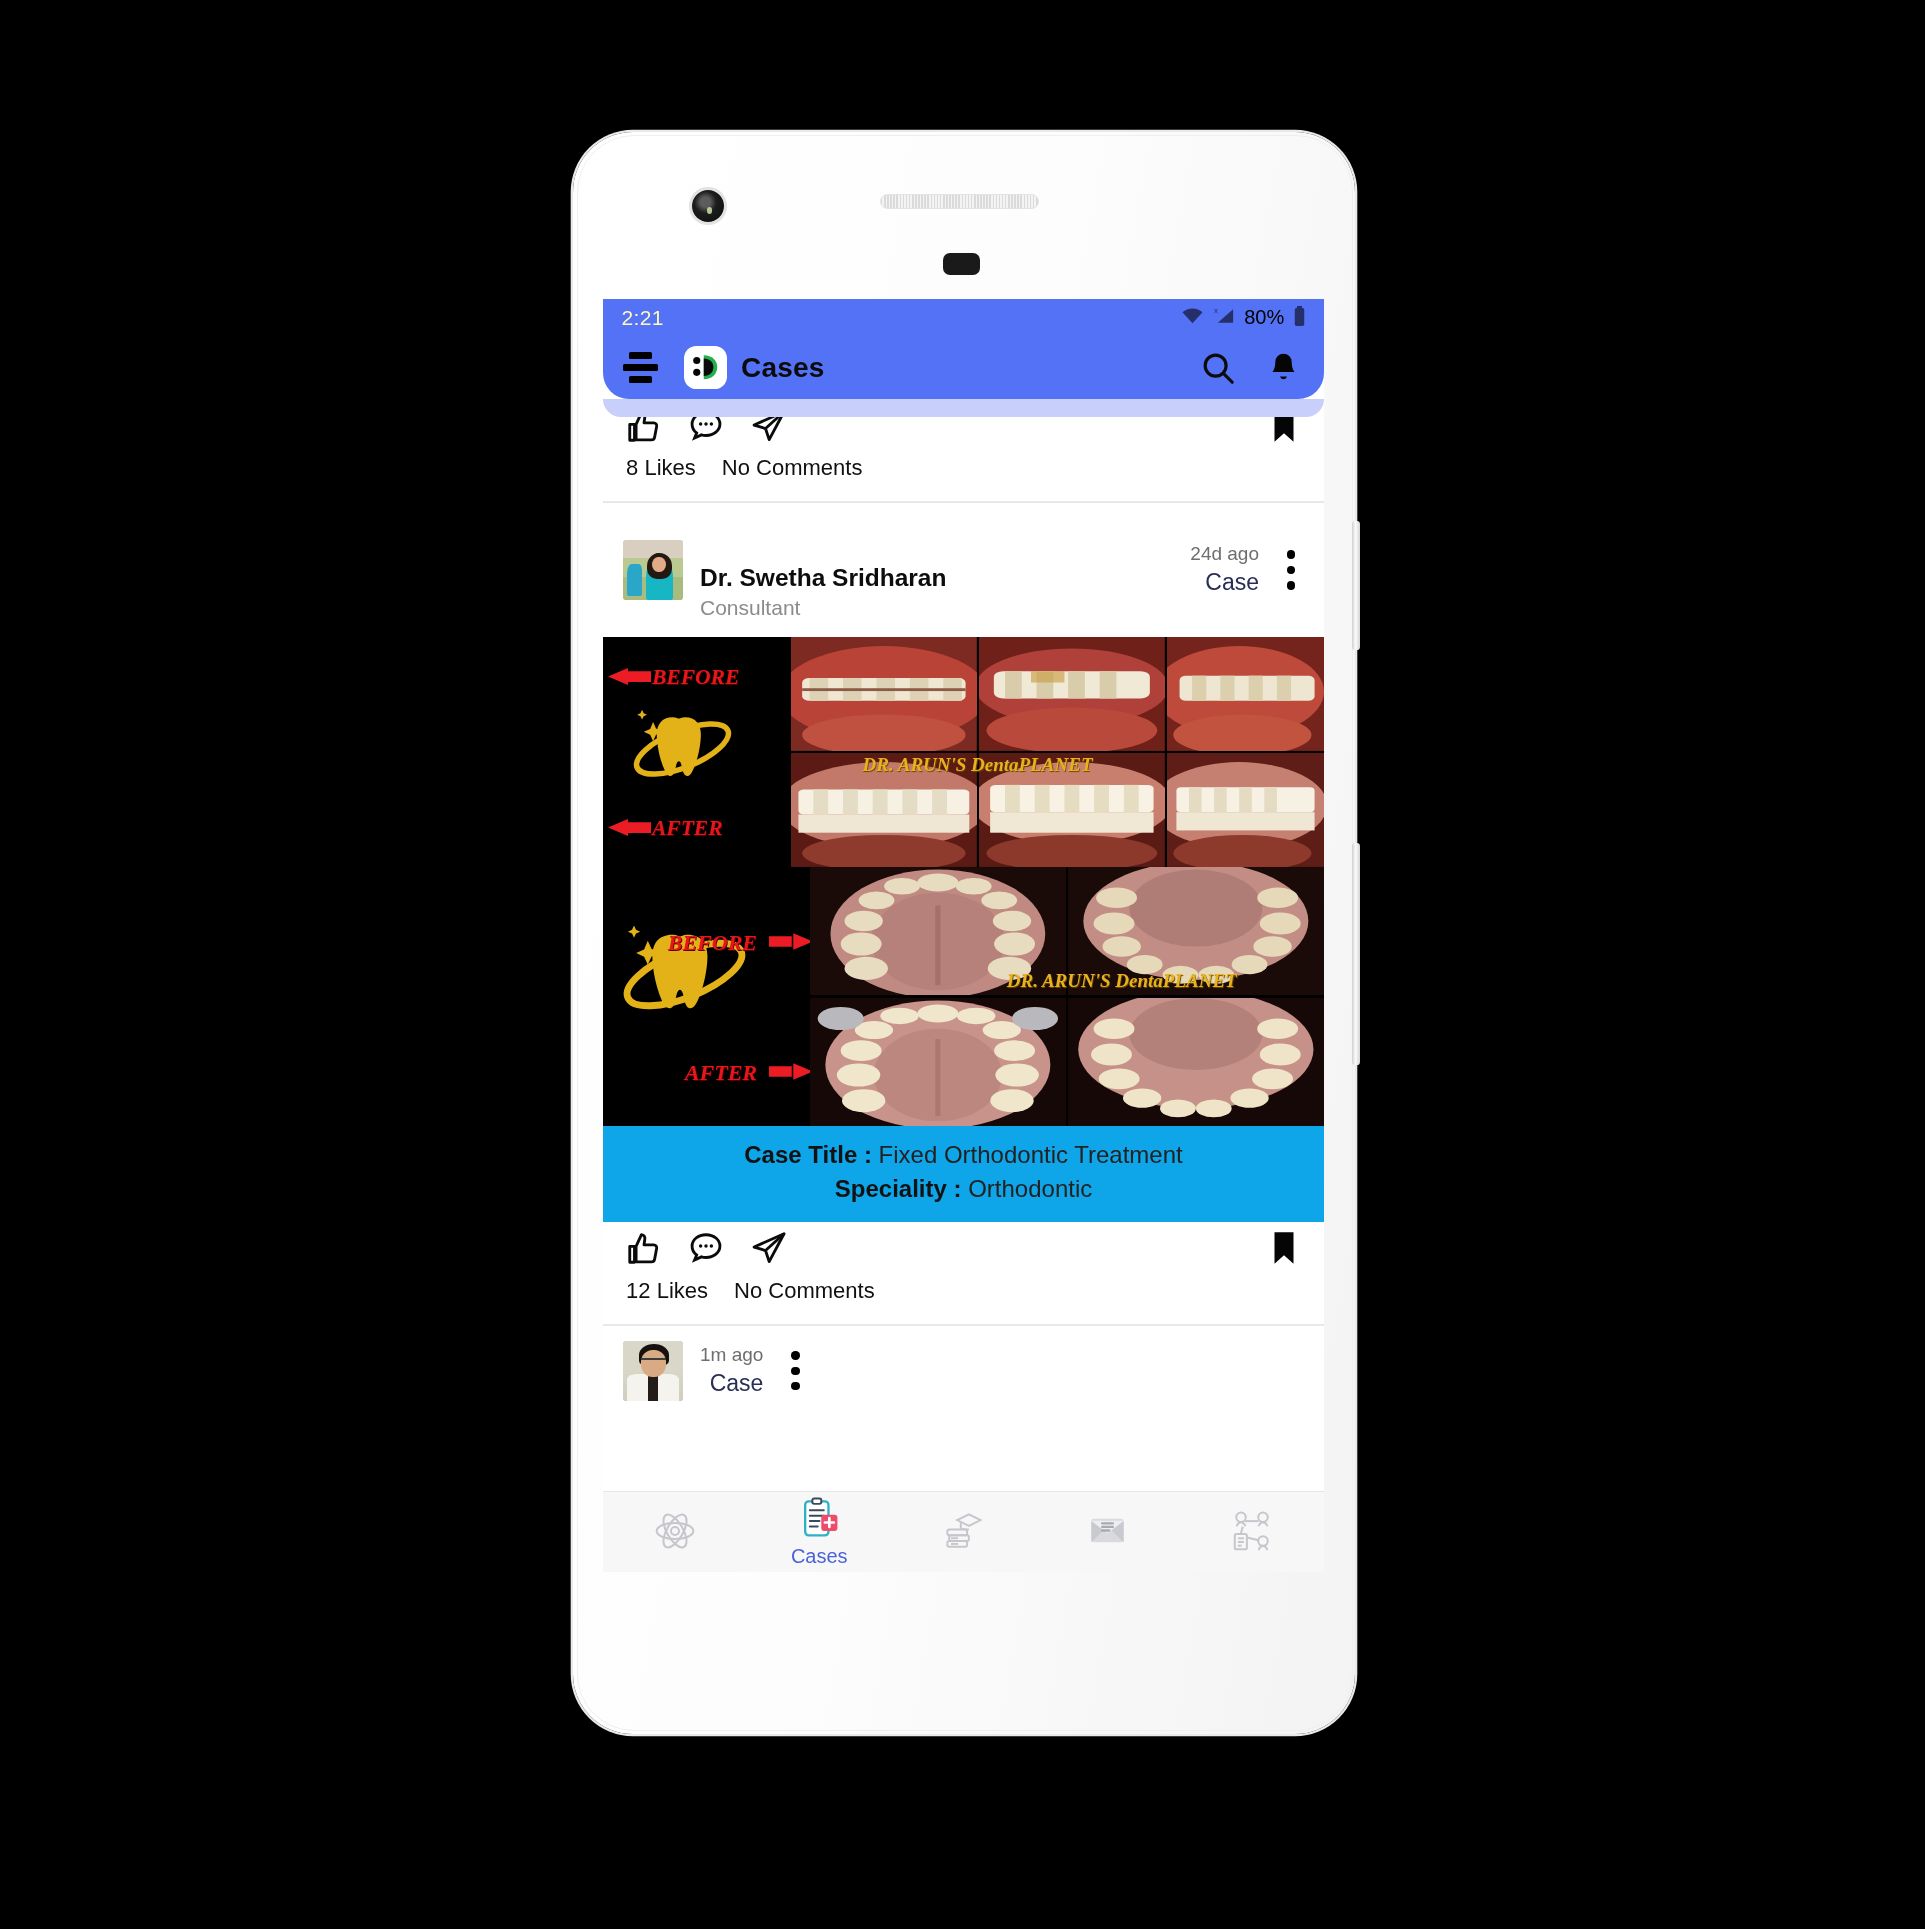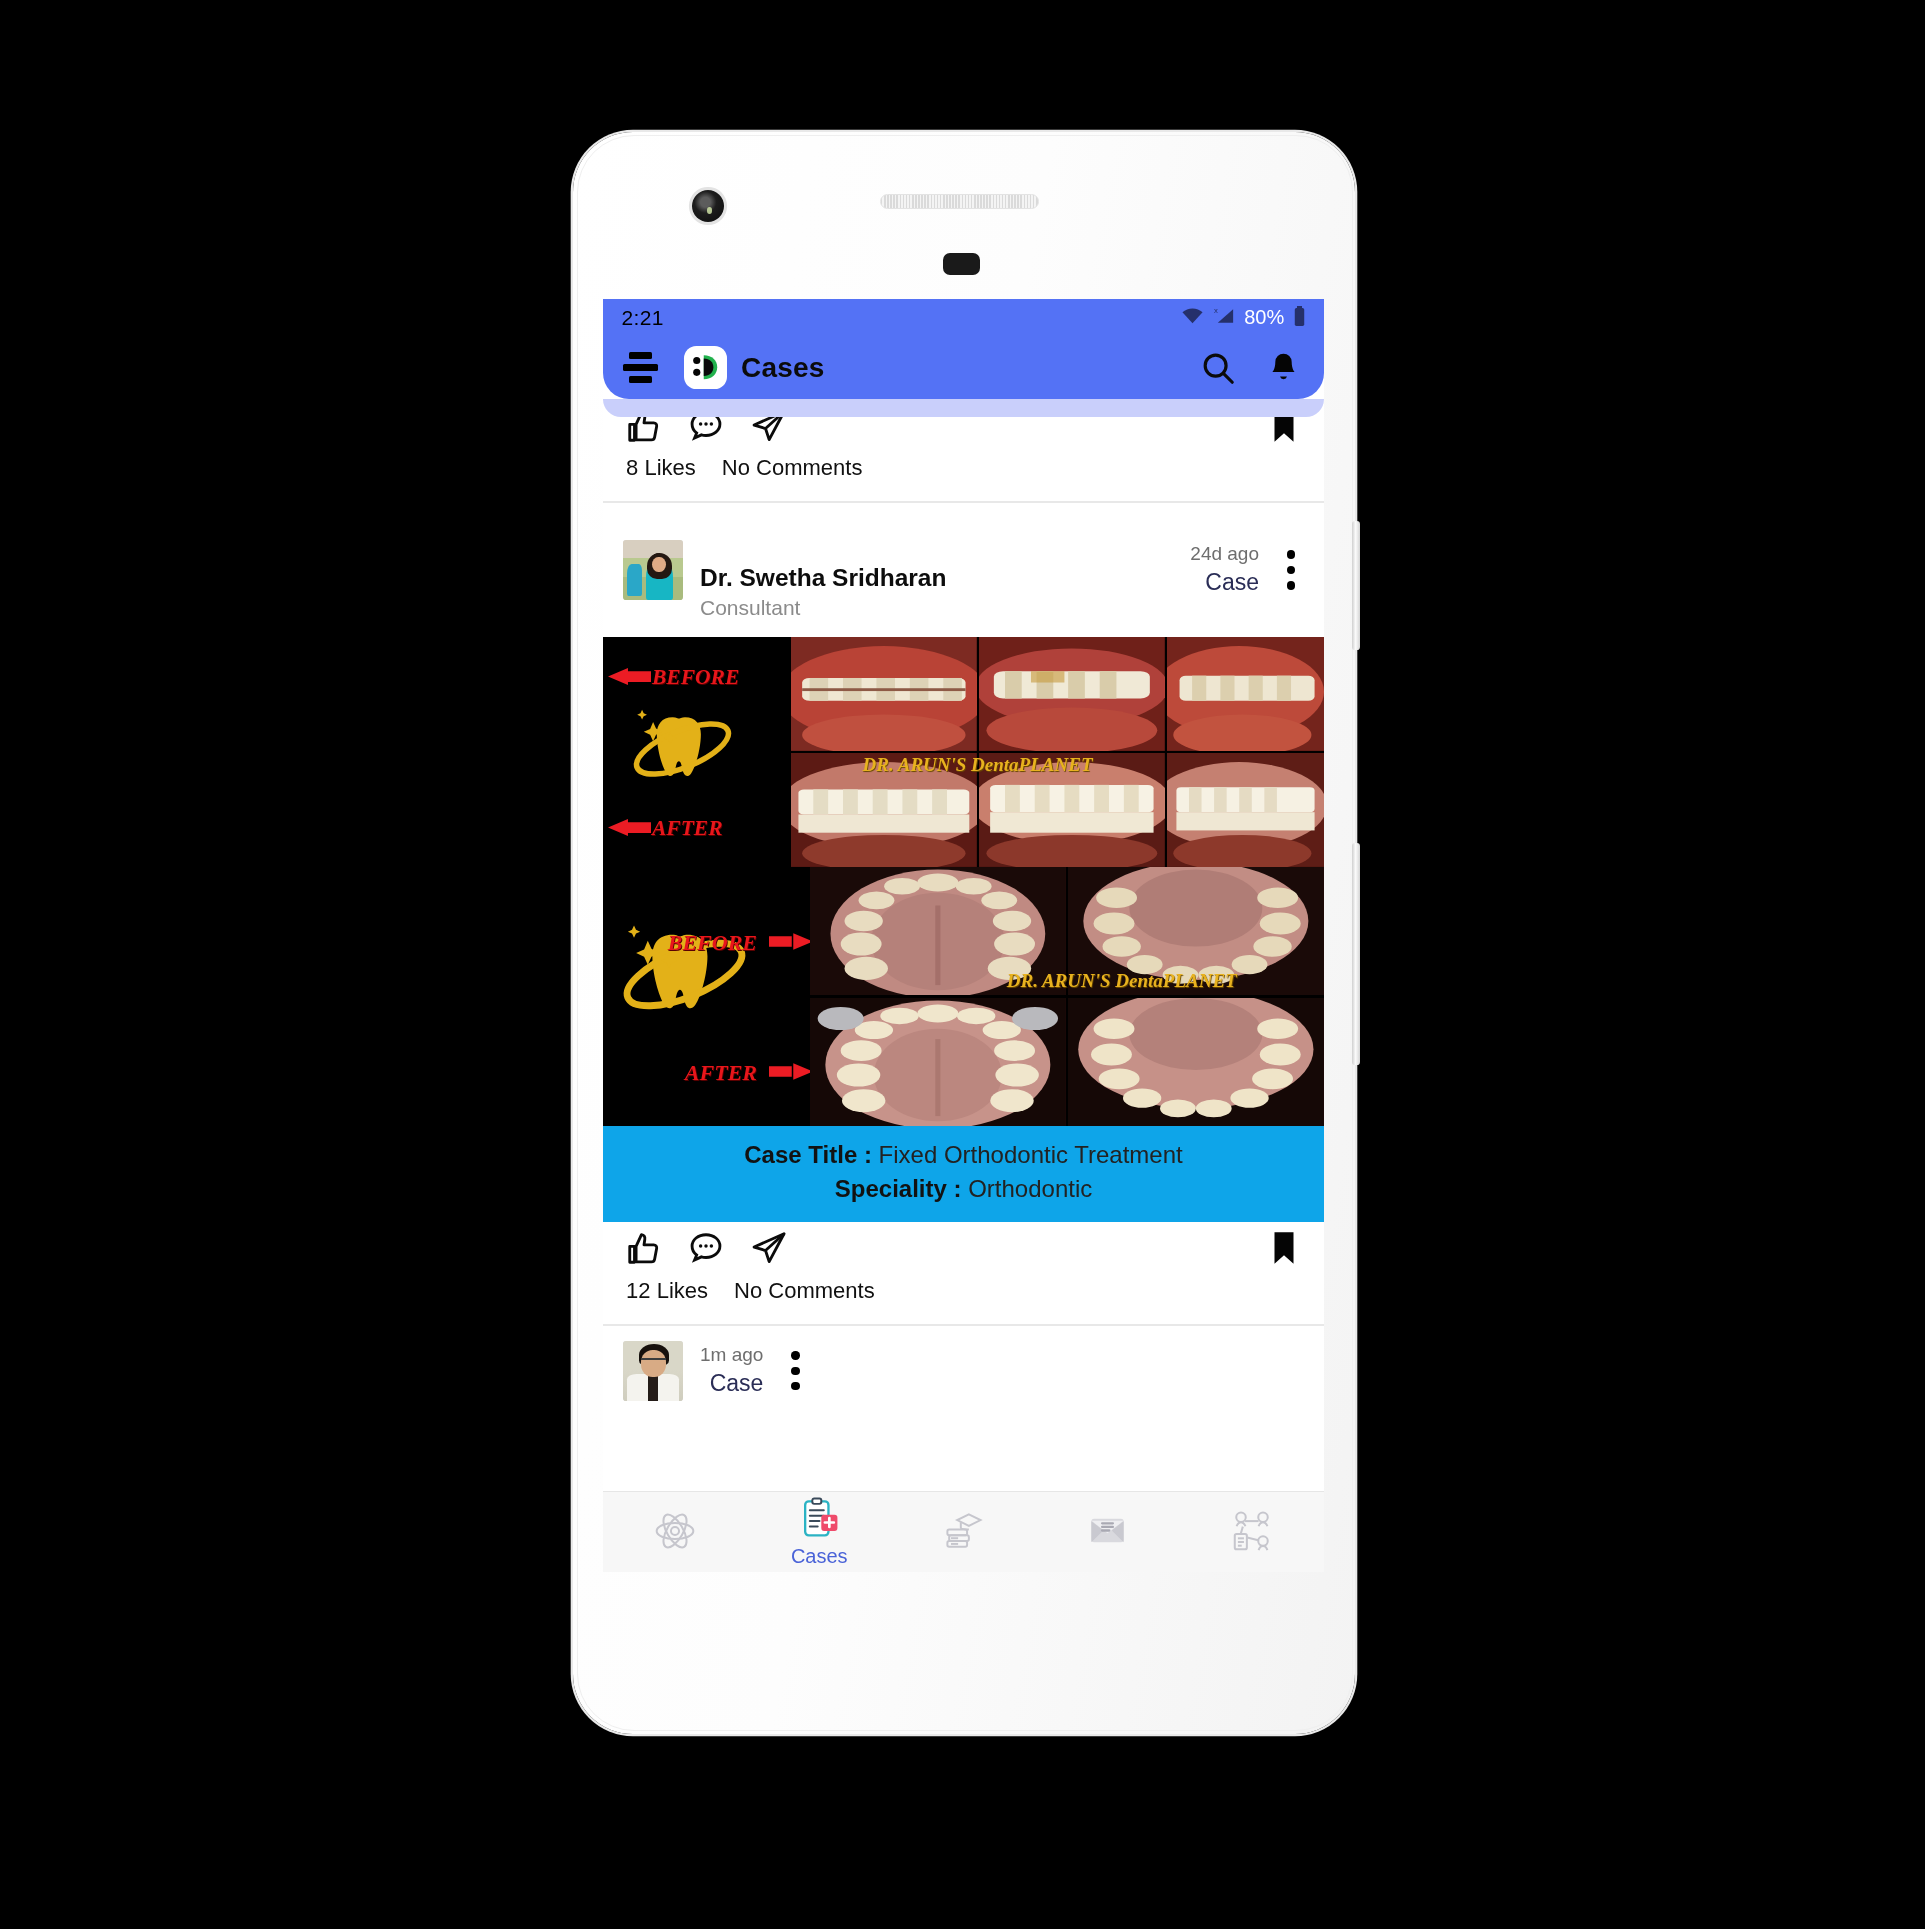--- a/index.html
+++ b/index.html
@@ -61,23 +61,23 @@
     background: #ffffff;
     overflow: hidden;
   }
 
   
   #statusbar {
     position: relative; height: 37px; background: #5472f5;
     display: flex; align-items: center; justify-content: space-between;
     padding: 0 18.4px; color: #1f2a66;
   }
-  #statusbar .clock { font-size: 21px; letter-spacing: 0.4px; color:#000000;text-align:right; }
+  #statusbar .clock { font-size: 21px; letter-spacing: 0.4px; color:#fef9c3;text-align:right; }
   .sb-right { display: flex; align-items: center; gap: 8.4px; }
-  .sb-right .pct { font-size: 20px; color:#ffffff; }
+  .sb-right .pct { font-size: 20px; color:#000000; }
 
   
   #appbar {
     position: relative; height: 63px; background: #5472f5;
     border-bottom-left-radius: 26px; border-bottom-right-radius: 26px;
     display: flex; align-items: center; padding: 0 20px; gap: 0;
     z-index: 4;
   }
   #appbar-shadow{
     position:absolute; left:0; right:0; top:100px; height:18.4px;

